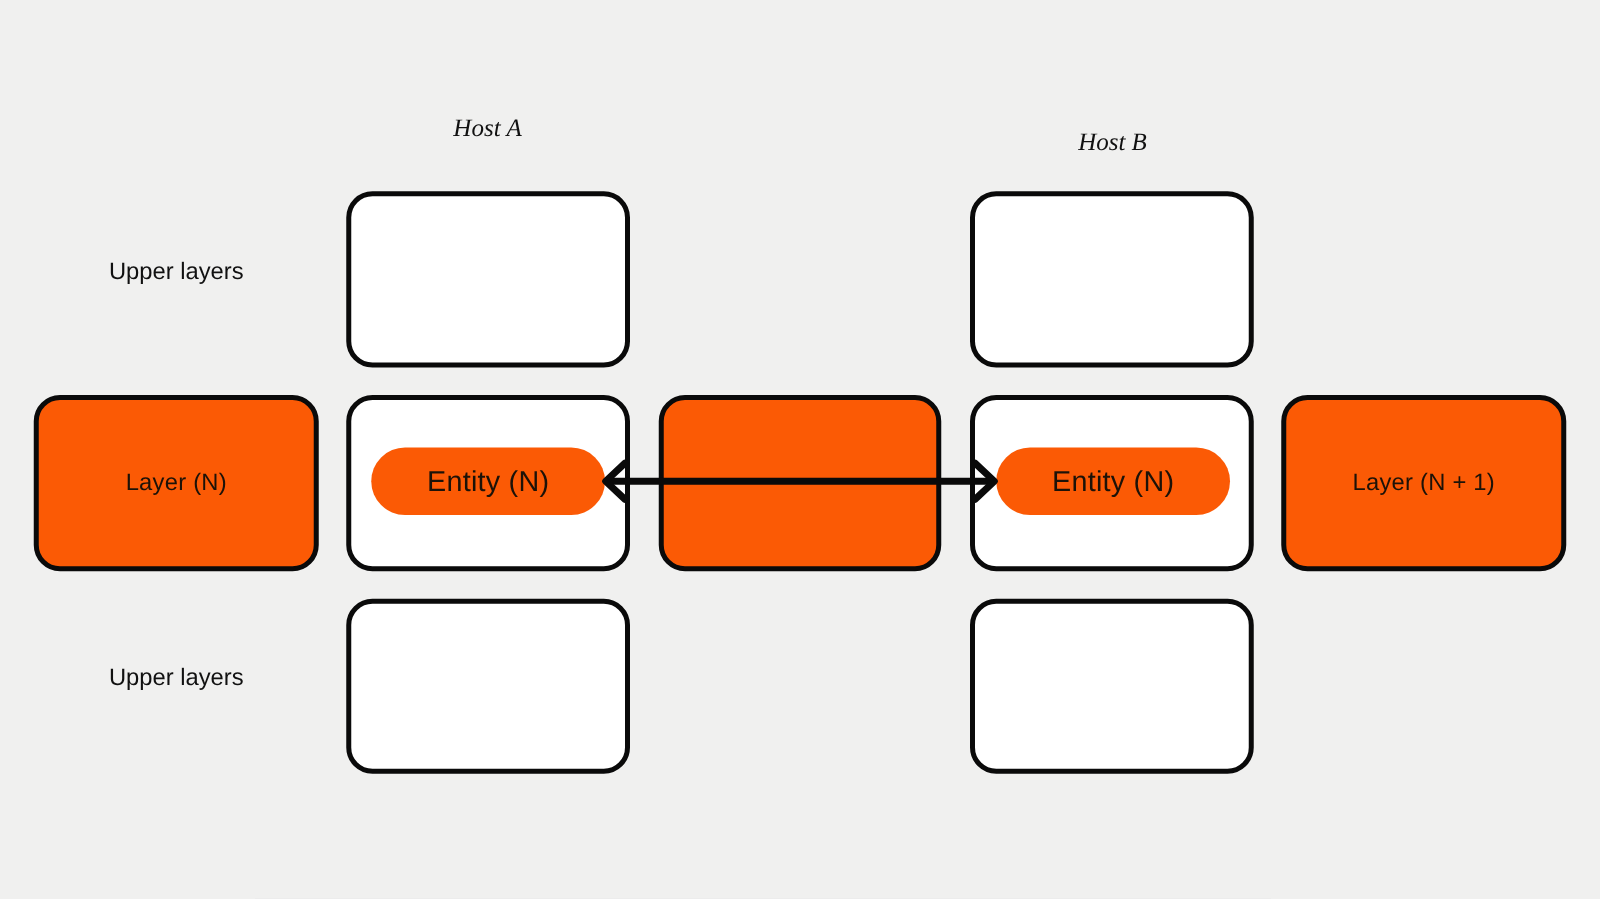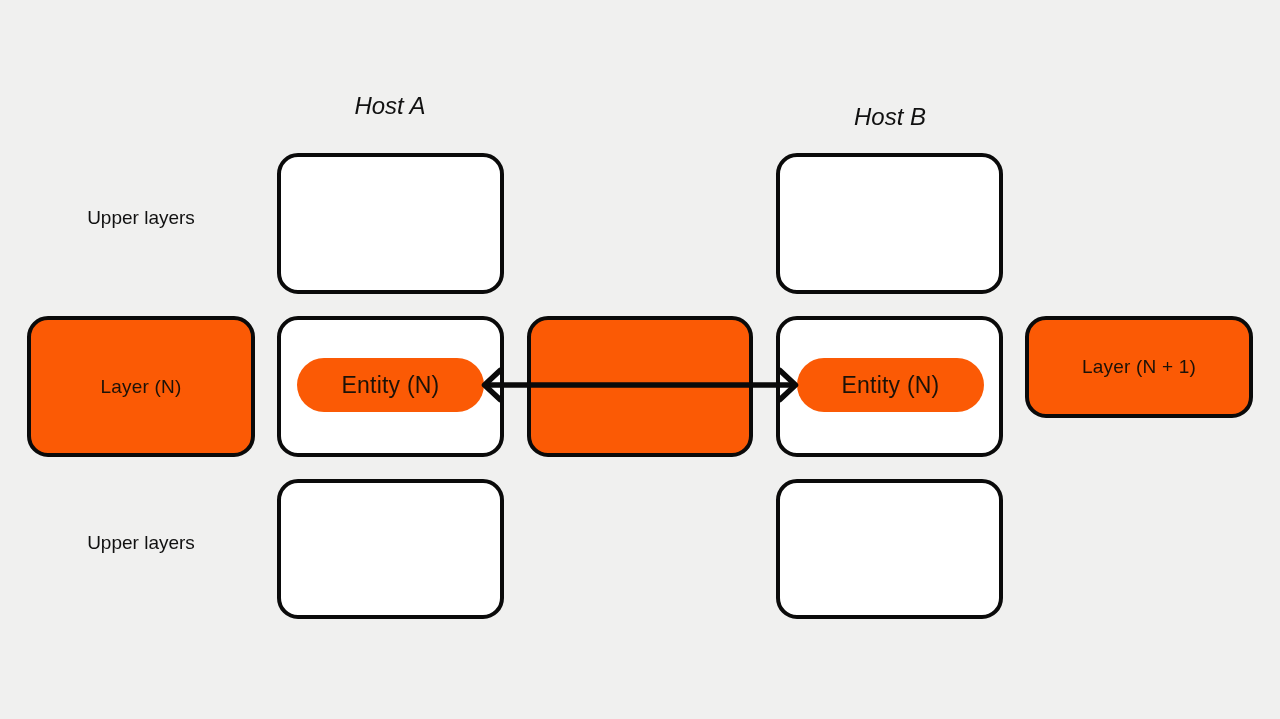--- a/index.html
+++ b/index.html
@@ -41,23 +41,24 @@
     display: flex;
     align-items: center;
     justify-content: center;
   }
   .pill .box-label { font-size: 23px; }
   
   .host-label {
     position: absolute;
     transform: translateX(-50%);
     font-style: italic;
-    font-size: 24px;
+    font-size: 20px;
     color: var(--text, #111111);
     white-space: nowrap;
+    font-family: Liberation Serif, serif;
   }
   .side-label {
     position: absolute;
     transform: translate(-50%, -50%);
     font-size: 19px;
     color: var(--text, #111111);
     white-space: nowrap;
   }
   .svc-label {
     position: absolute;
@@ -96,21 +97,21 @@
   <div class="box orange" style="left:27px; top:316px; width:228px; height:141px;">
     <span class="box-label">Layer (N)</span>
   </div>
 
   <div class="box white" style="left:277px; top:316px; width:227px; height:141px;"></div>
 
   <div class="box orange" style="left:527px; top:316px; width:226px; height:141px;"></div>
 
   <div class="box white" style="left:776px; top:316px; width:227px; height:141px;"></div>
 
-  <div class="box orange" style="left:1025px; top:316px; width:228px; height:102px;">
+  <div class="box orange" style="left:1025px; top:316px; width:228px; height:141px;">
     <span class="box-label">Layer (N + 1)</span>
   </div>
 
   <div class="pill" style="left:297px; top:358px; width:187px; height:54px;">
     <span class="box-label">Entity (N)</span>
   </div>
   <div class="pill" style="left:797px; top:358px; width:187px; height:54px;">
     <span class="box-label">Entity (N)</span>
   </div>
 

